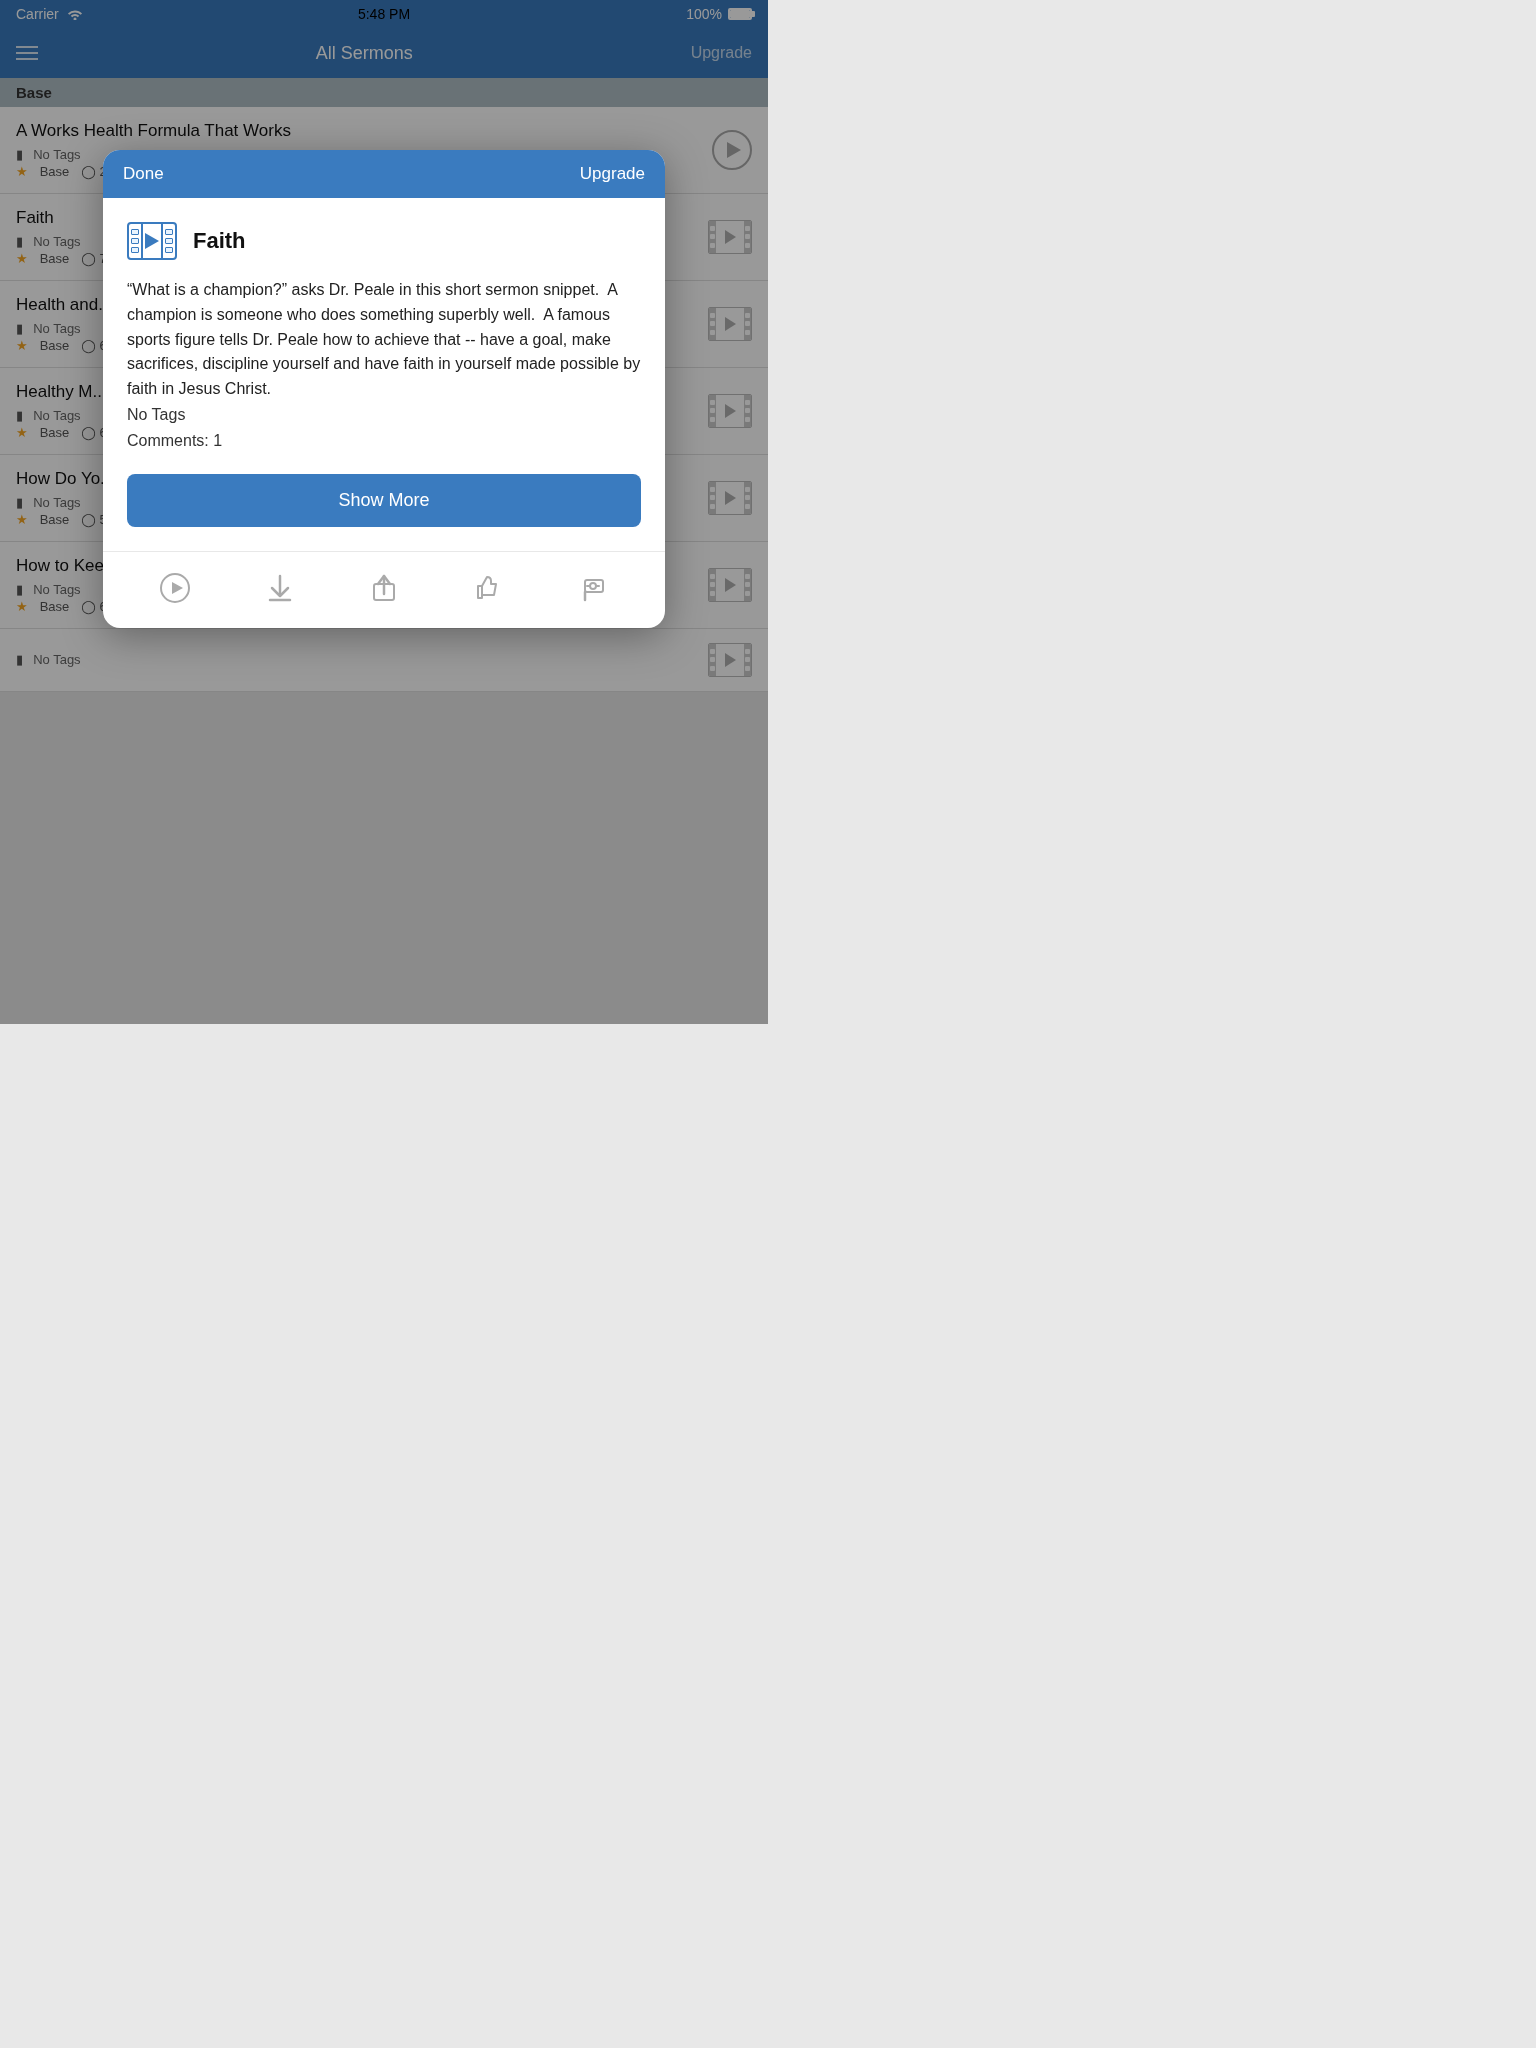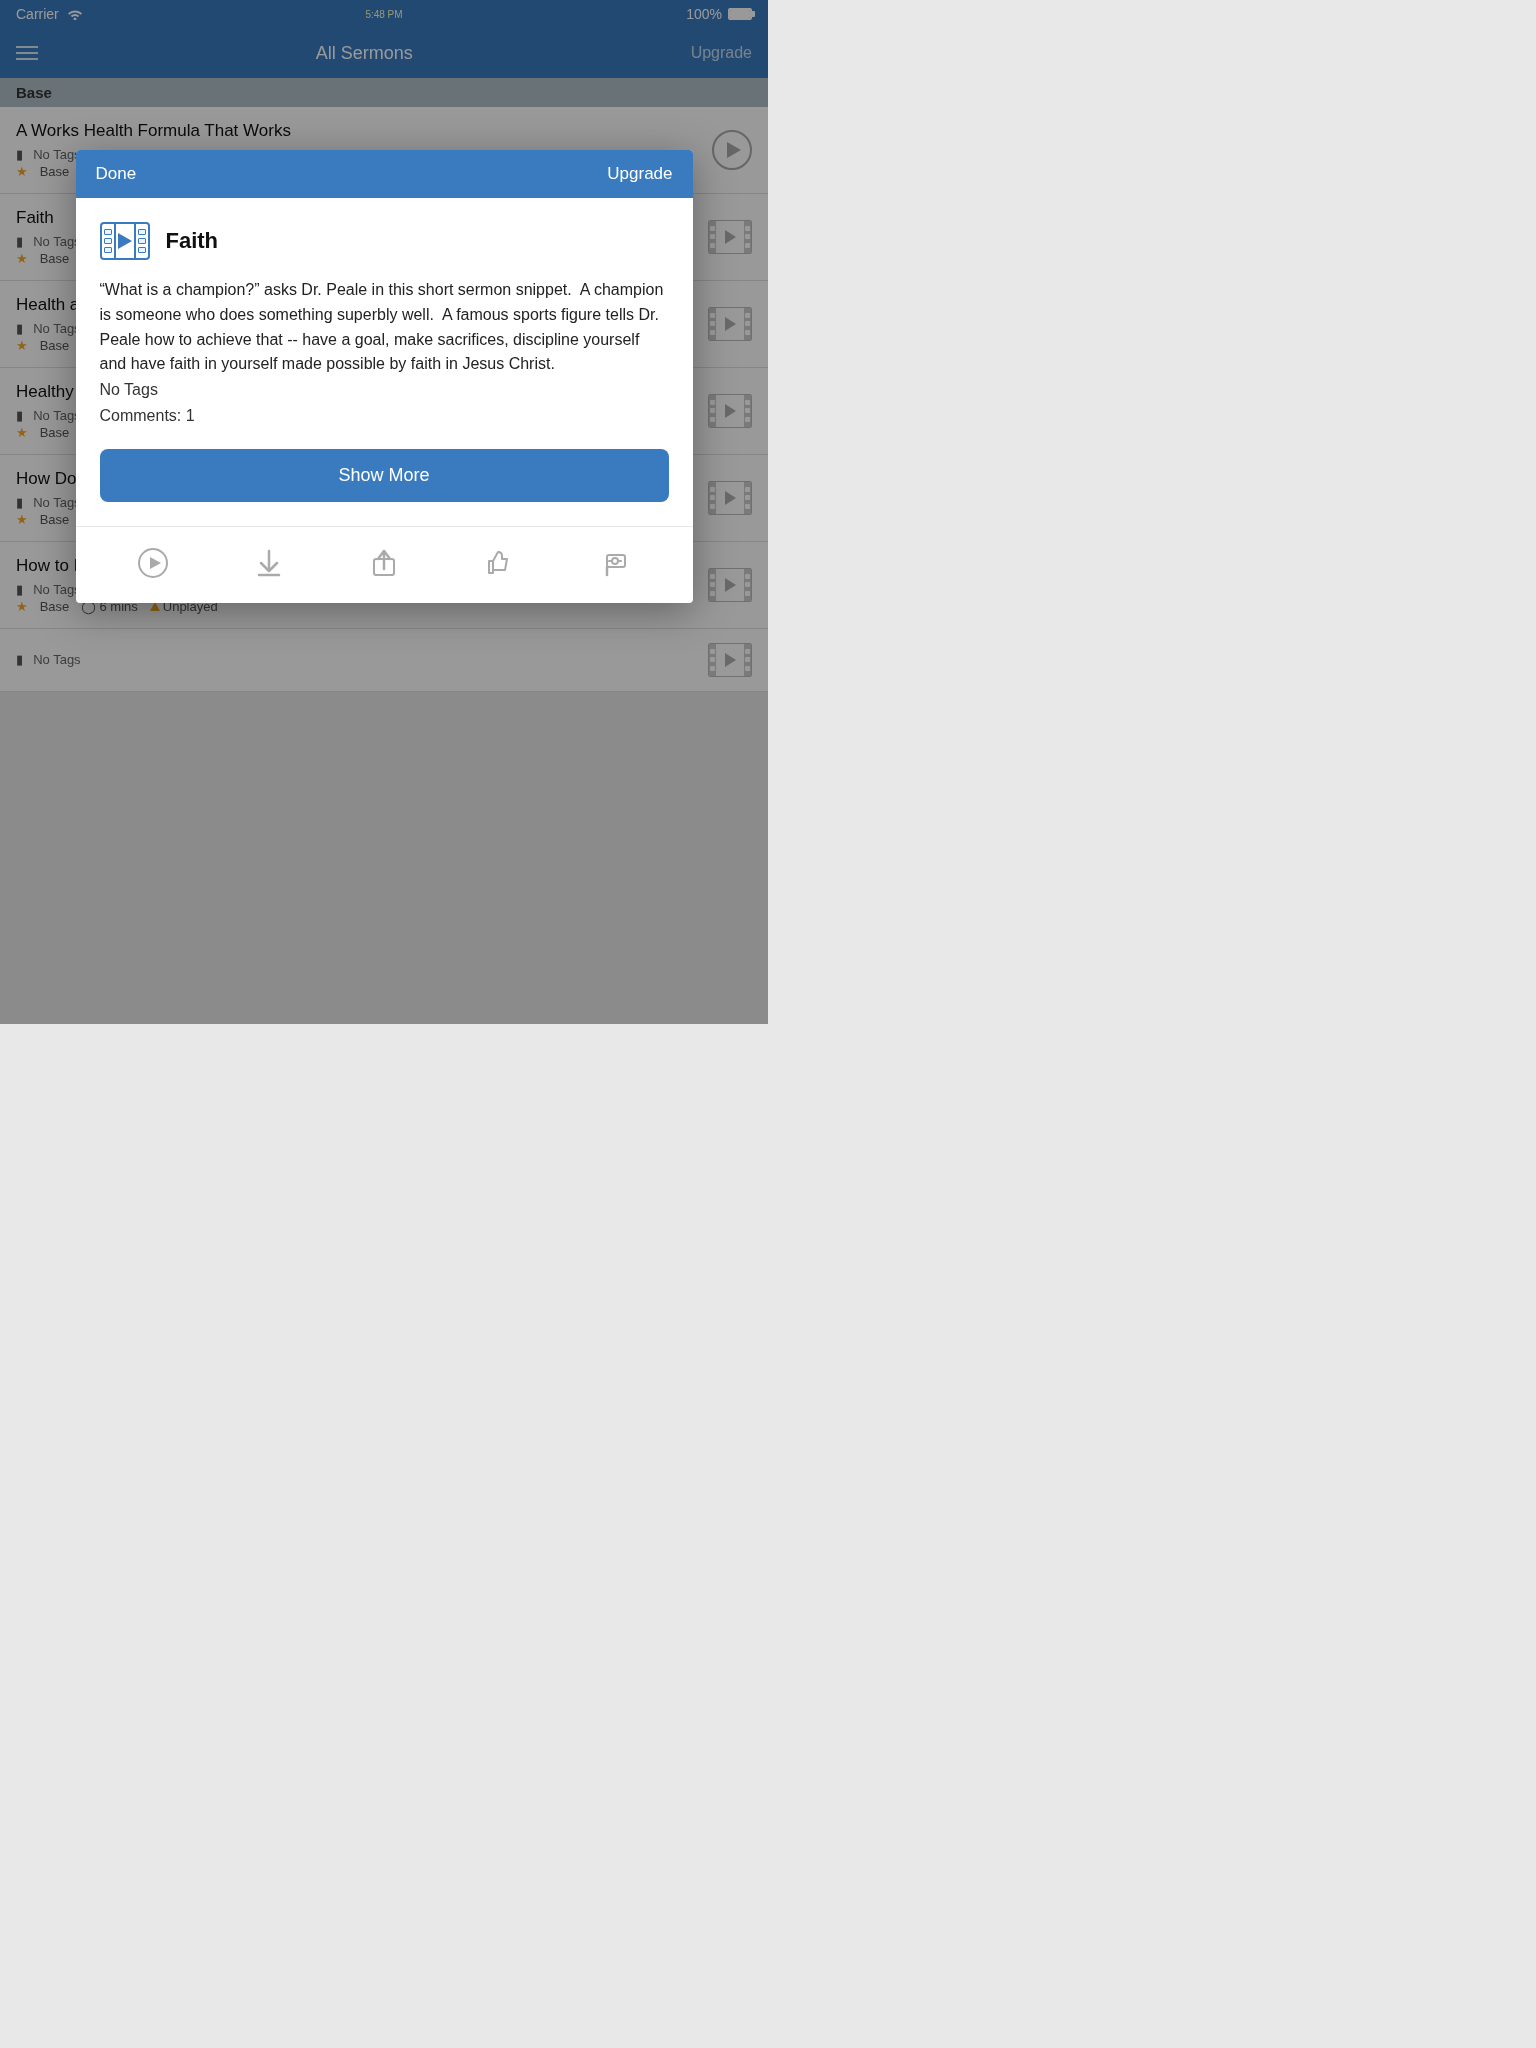--- a/index.html
+++ b/index.html
@@ -163,22 +163,22 @@
       background: rgba(0,0,0,0.4);
       display: flex;
       align-items: flex-start;
       justify-content: center;
       padding-top: 150px;
       z-index: 100;
     }
 
     .modal {
       background: white;
-      width: 617px;
-      border-radius: 4px;
+      width: 562px;
+      border-radius: 17px;
       overflow: hidden;
       box-shadow: 0 8px 40px rgba(0,0,0,0.35);
     }
 
     .modal-header {
       background: #3a7bbf;
       display: flex;
       justify-content: space-between;
       align-items: center;
       padding: 14px 20px;
@@ -328,21 +328,21 @@
 </head>
 <body>
 
 <div class="status-bar">
   <div class="status-left">
     <span>Carrier</span>
     <svg width="16" height="12" viewBox="0 0 16 12">
       <path d="M8 9.5a1.5 1.5 0 1 1 0 3 1.5 1.5 0 0 1 0-3zm0-3.5a6 6 0 0 1 4.24 1.76l-1.41 1.41A4 4 0 0 0 8 8a4 4 0 0 0-2.83 1.17L3.76 7.76A6 6 0 0 1 8 6zm0-3.5c2.76 0 5.26 1.12 7.07 2.93L13.66 6.84A8 8 0 0 0 8 4.5 8 8 0 0 0 2.34 6.84L.93 5.43A9.96 9.96 0 0 1 8 2.5z" fill="white"></path>
     </svg>
   </div>
-  <span style="position:absolute;left:50%;transform:translateX(-50%);font-size:10px;color:#fef9c3;">5:48 PM</span>
+  <span style="position:absolute;left:50%;transform:translateX(-50%);font-size:14px;color:#000000;">5:48 PM</span>
   <div class="status-right">
     <span>100%</span>
     <div style="width:24px;height:12px;border:2px solid white;border-radius:2px;position:relative;display:inline-flex;align-items:center;">
       <div style="width:100%;height:100%;background:white;border-radius:1px;"></div>
       <div style="width:3px;height:6px;background:white;position:absolute;right:-5px;border-radius:0 1px 1px 0;"></div>
     </div>
   </div>
 </div>
 
 <div class="nav-bar">

